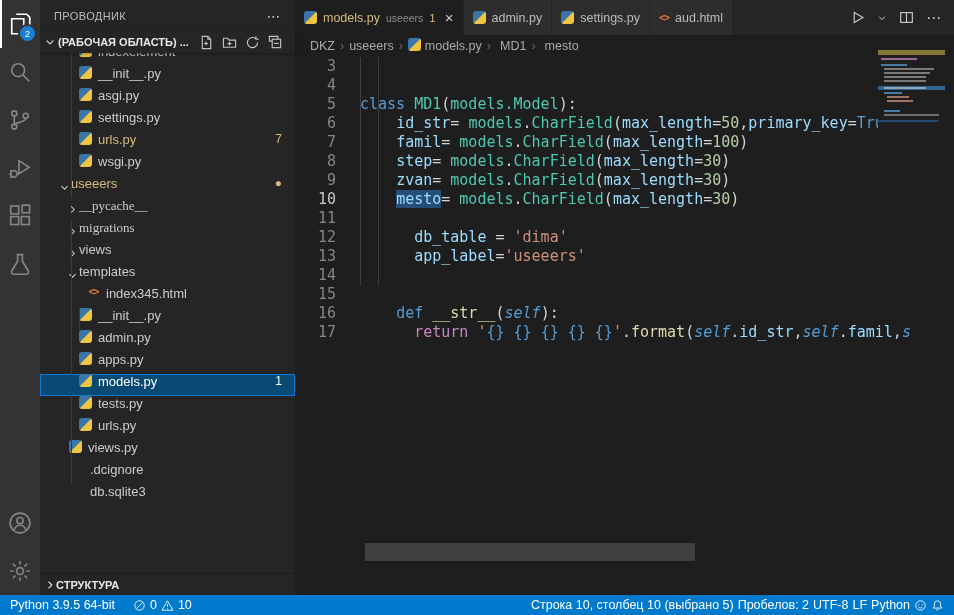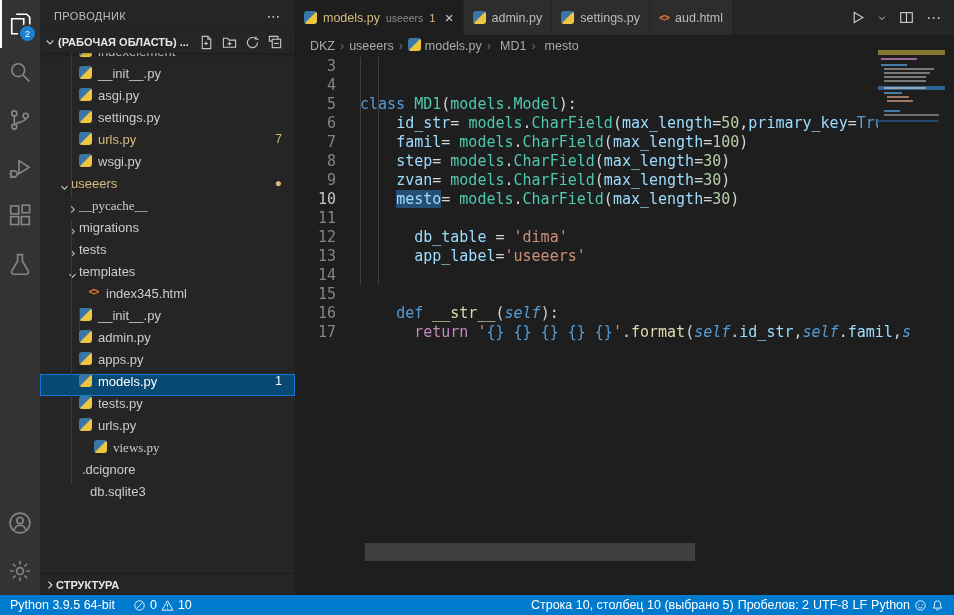--- a/index.html
+++ b/index.html
@@ -260,35 +260,35 @@
             <span class="badge">●</span>
           </div>
           <div class="row" style="padding-left: 25px; font-family: Liberation Serif, serif;">
             <span class="ico chev">
               <svg viewBox="0 0 16 16" style="stroke-width:1.5">
                 <path d="M6 3.5L10.5 8 6 12.5"></path>
               </svg>
             </span>
             <span class="label">__pycache__</span>
           </div>
+          <div class="row" style="padding-left: 25px; font-family: Liberation Serif, serif;">
+            <span class="ico chev">
+              <svg viewBox="0 0 16 16" style="stroke-width:1.5">
+                <path d="M6 3.5L10.5 8 6 12.5"></path>
+              </svg>
+            </span>
+            <span class="label">migrations</span>
+          </div>
           <div class="row" style="padding-left: 25px;">
             <span class="ico chev">
               <svg viewBox="0 0 16 16" style="stroke-width:1.5">
                 <path d="M6 3.5L10.5 8 6 12.5"></path>
               </svg>
             </span>
-            <span class="label">migrations</span>
-          </div>
-          <div class="row" style="padding-left: 25px;">
-            <span class="ico chev">
-              <svg viewBox="0 0 16 16" style="stroke-width:1.5">
-                <path d="M6 3.5L10.5 8 6 12.5"></path>
-              </svg>
-            </span>
-            <span class="label">tests</span>
+            <span class="label">views</span>
           </div>
           <div class="row" style="padding-left: 25px;">
             <span class="ico chev">
               <svg viewBox="0 0 16 16" style="stroke-width:1.5">
                 <path d="M3.5 6L8 10.5 12.5 6"></path>
               </svg>
             </span>
             <span class="label">templates</span>
           </div>
           <div class="row" style="padding-left: 46px;">
@@ -325,27 +325,27 @@
               <span class="pyicon"></span>
             </span>
             <span class="label">tests.py</span>
           </div>
           <div class="row" style="padding-left: 38px;">
             <span class="ficon">
               <span class="pyicon"></span>
             </span>
             <span class="label">urls.py</span>
           </div>
-          <div class="row" style="padding-left: 53px; font-family: Liberation Serif, serif;">
+          <div class="row" style="padding-left: 28px;">
             <span class="ficon">
               <span class="pyicon"></span>
             </span>
             <span class="label">views.py</span>
           </div>
-          <div class="row" style="padding-left: 22px;">
+          <div class="row" style="padding-left: 30px;">
             <span class="ficon fileicon">
               <svg viewBox="0 0 16 16">
                 <path d="M3 4.5h10M3 8h10M3 11.5h6.5"></path>
               </svg>
             </span>
             <span class="label">.dcignore</span>
           </div>
           <div class="row" style="padding-left: 30px;">
             <span class="ficon fileicon">
               <svg viewBox="0 0 16 16">

